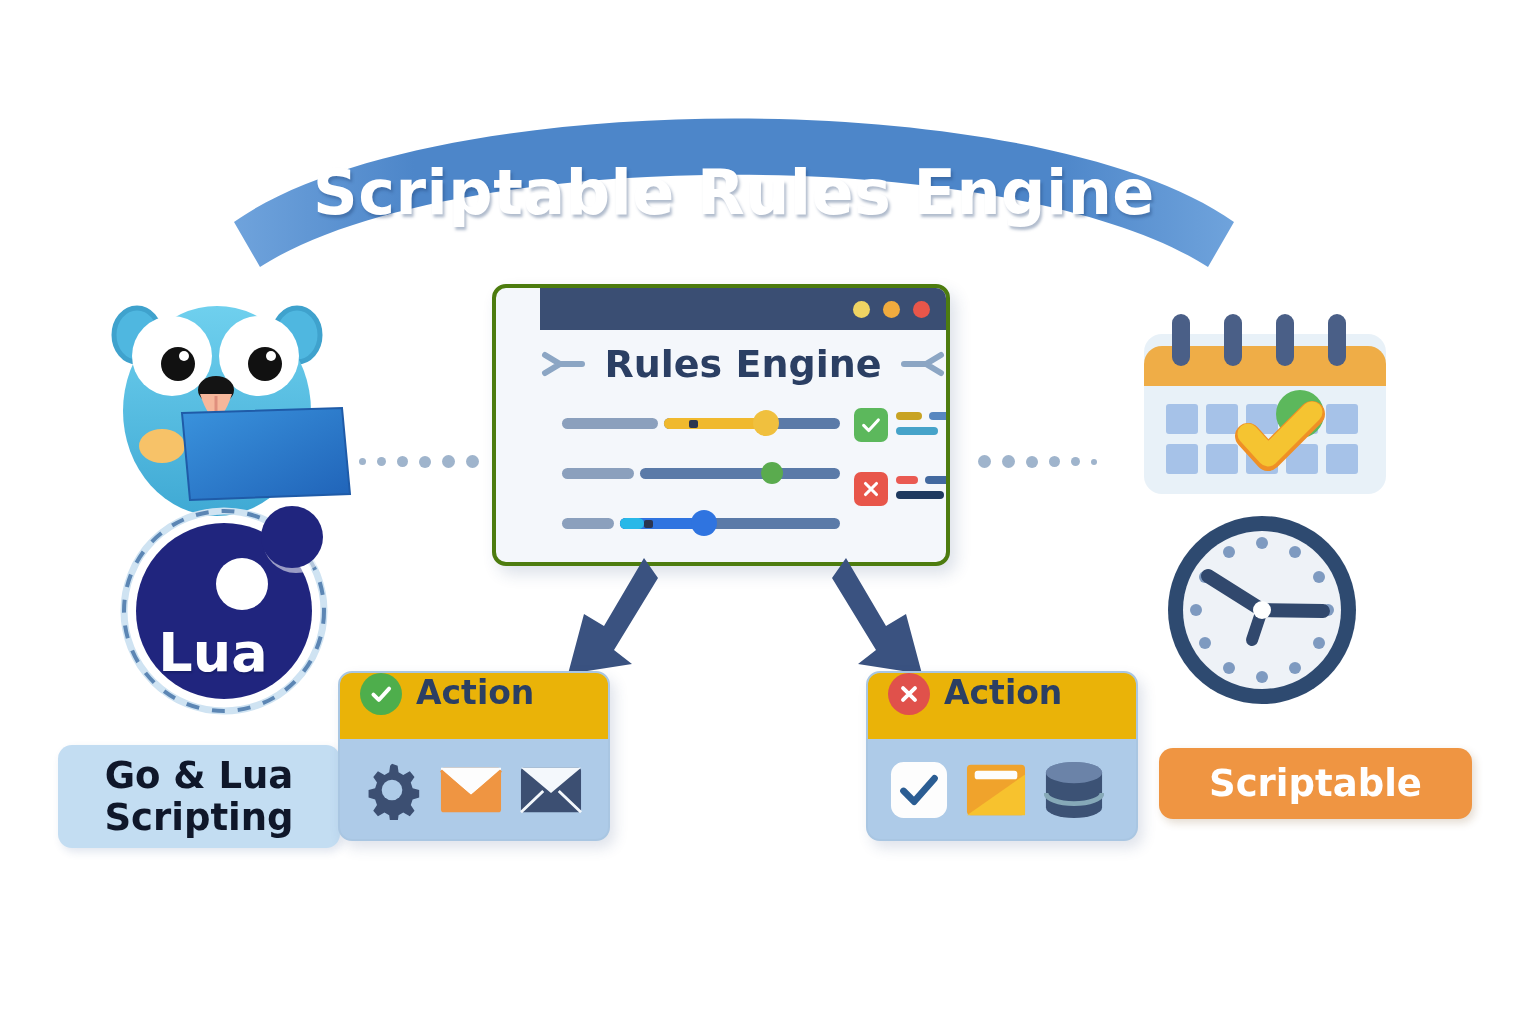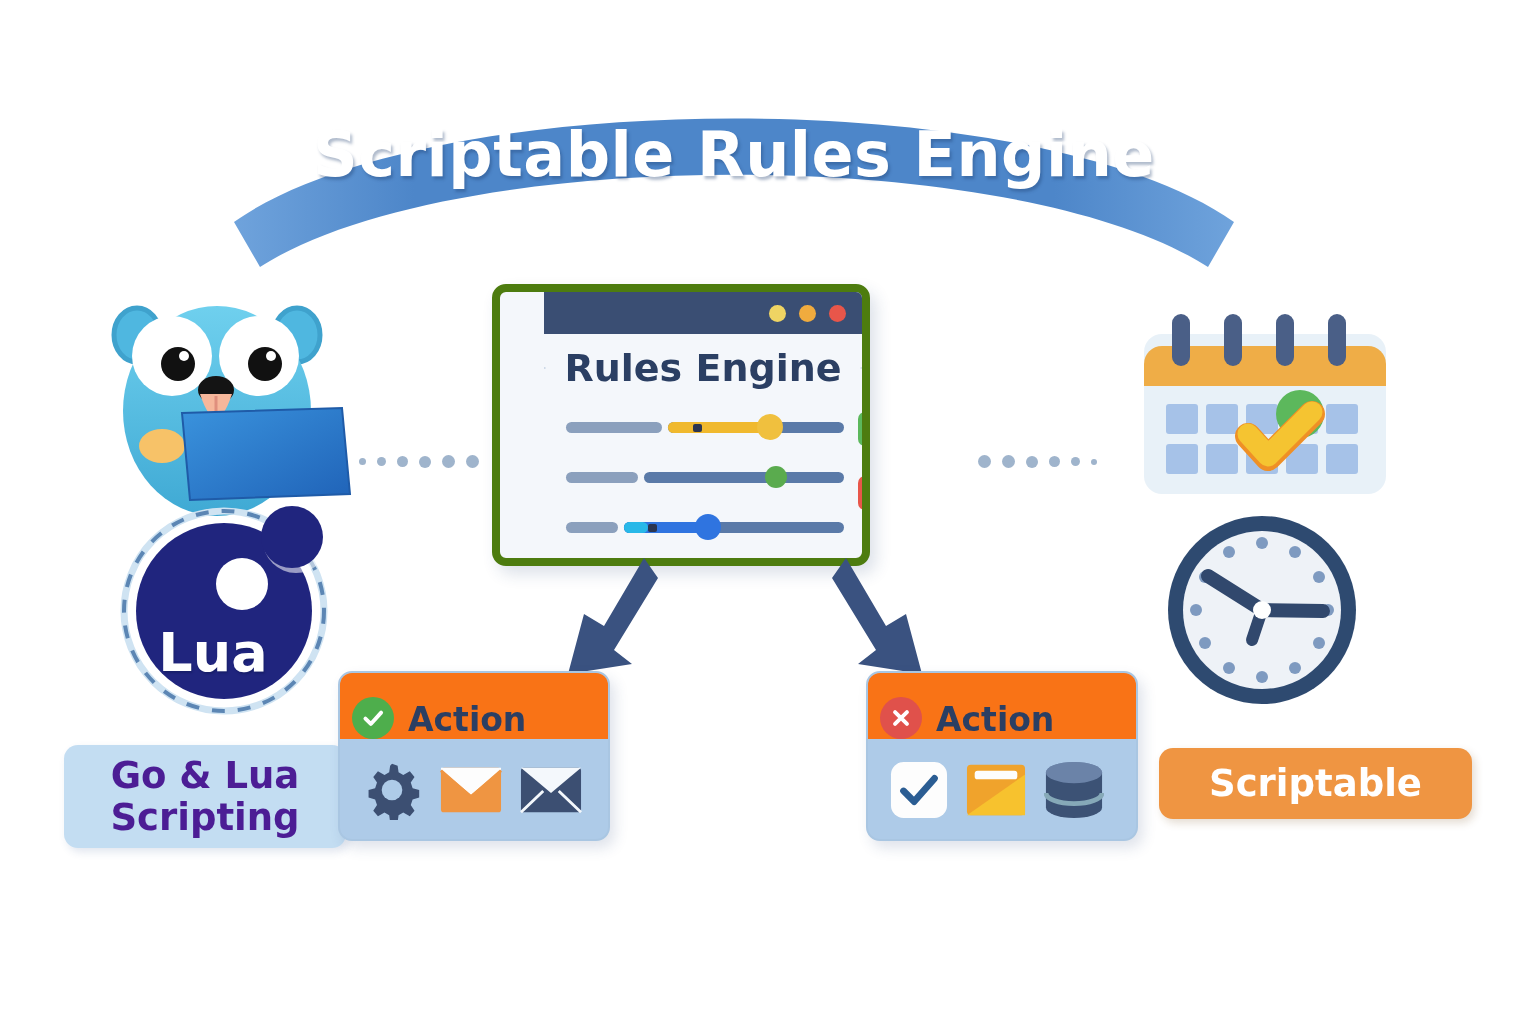--- a/index.html
+++ b/index.html
@@ -11,36 +11,36 @@
   }
   #canvas { position: relative; width: 1536px; height: 1024px; background: #fff; }
 
   
   #title-banner {
     position: absolute; left: 228px; top: 72px; width: 1012px; height: 195px;
   }
   #title-banner svg { position: absolute; inset: 0; }
   #title-text-wrap {
     position: absolute; inset: 0;
-    display: flex; align-items: flex-start; justify-content: center;
+    display: flex; align-items: center; justify-content: center;
   }
   #title-text {
     margin-top: 46px;
     font-size: 62px; font-weight: bold; color: #ffffff;
     letter-spacing: 0.5px;
     text-shadow: 2px 3px 3px rgba(30,60,110,.35);
     font-family: "DejaVu Sans", sans-serif;
     white-space: nowrap;
   }
 
   
   #rules-window {
-    position: absolute; left: 492px; top: 284px; width: 378px; height: 282px;
+    position: absolute; left: 492px; top: 284px; width: 458px; height: 282px;
     background: #f4f7fb;
-    border: 8px solid #4d7c0f;
+    border: 4px solid #4d7c0f;
     border-radius: 14px;
     box-shadow: 6px 8px 16px rgba(40,70,120,.16);
     overflow: hidden;
     padding-left: 44px;
   }
   #window-titlebar {
     height: 42px; background: #3a4e73;
     display: flex; align-items: center; justify-content: flex-end;
     padding-right: 16px; gap: 13px;
   }
@@ -105,42 +105,42 @@
   }
 
   
   .pill {
     position: absolute; border-radius: 14px;
     display: flex; align-items: center; justify-content: center; text-align: center;
     font-family: "DejaVu Sans", sans-serif; font-weight: bold;
     line-height: 1.12;
   }
   #pill-scripting {
-    left: 64px; top: 745px; width: 282px; height: 103px;
-    background: #c3ddf2; color: #4c1d95; font-size: 37px;
+    left: 58px; top: 745px; width: 282px; height: 103px;
+    background: #c3ddf2; color: #0f172a; font-size: 37px;
     box-shadow: 3px 4px 8px rgba(40,80,140,.14);
   }
   #pill-scheduling {
     left: 1159px; top: 748px; width: 313px; height: 71px;
     background: #ef9542; color: #ffffff; font-size: 37px;
     box-shadow: 3px 4px 8px rgba(120,80,30,.20);
   }
 
   
   .action-card {
     position: absolute; width: 272px; height: 170px;
     border: 2px solid #a9c6e2; border-radius: 14px; overflow: hidden;
     background: #aecbe8;
     box-shadow: 5px 7px 14px rgba(40,70,120,.15);
   }
   #action-card-left  { left: 338px; top: 671px; }
   #action-card-right { left: 866px; top: 671px; }
   .action-header {
-    height: 66px; background: #f97316;
-    display: flex; align-items: flex-end; gap: 14px; padding-left: 12px;
+    height: 66px; background: #eab308;
+    display: flex; align-items: flex-start; gap: 14px; padding-left: 20px;
   }
   .action-badge { width: 42px; height: 42px; border-radius: 50%; flex: none;
                   display: flex; align-items: center; justify-content: center; }
   .action-badge.ok  { background: #4eae4c; }
   .action-badge.bad { background: #e0514b; }
   .action-title {
     font-size: 33px; font-weight: bold; color: #2b3f63;
     font-family: "DejaVu Sans", sans-serif;
   }
   .action-icons {

